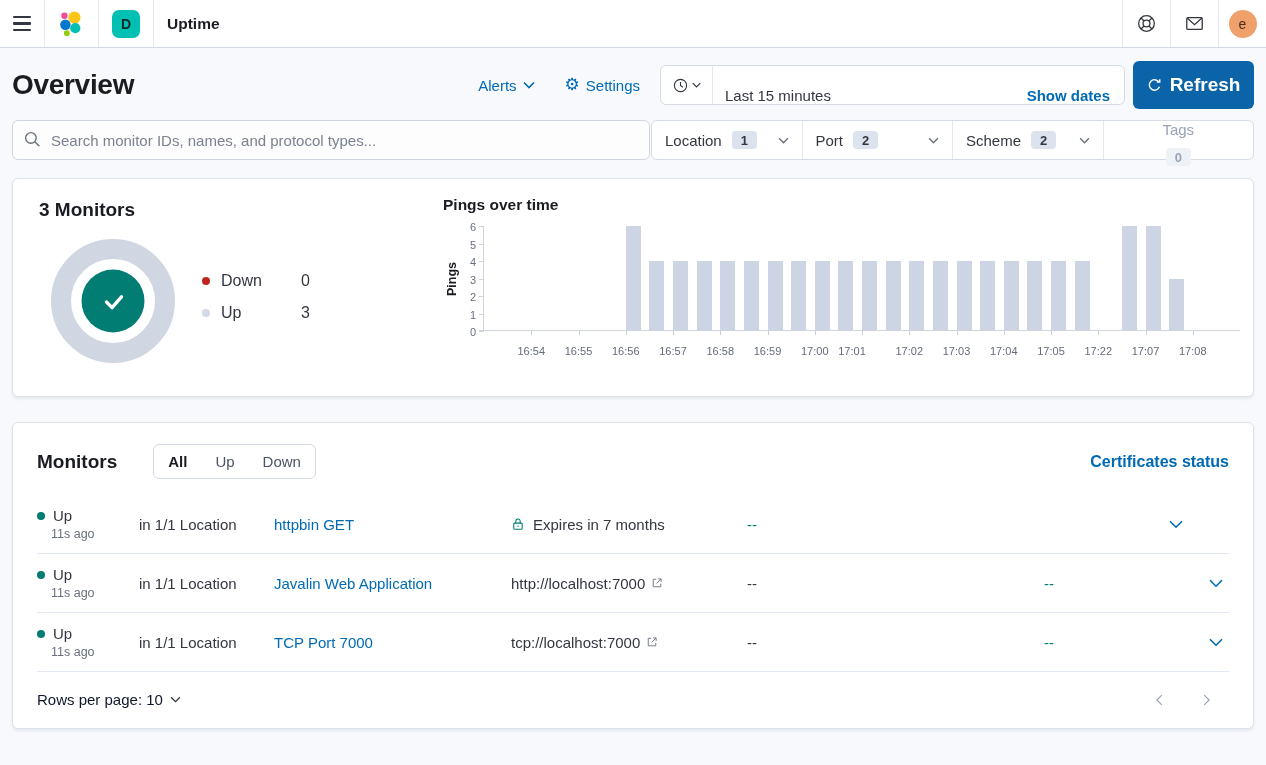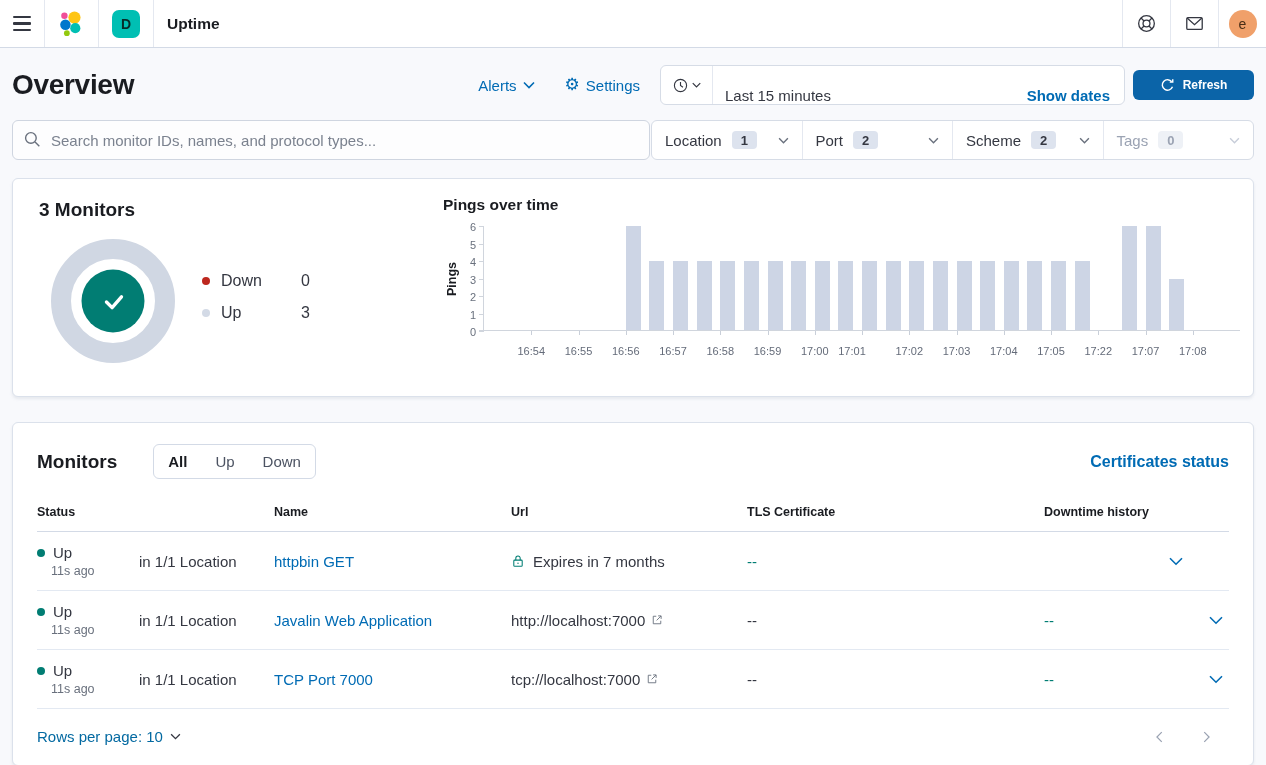--- a/index.html
+++ b/index.html
@@ -30,36 +30,36 @@
   .hdr-link { display:flex; align-items:center; gap:6px; color:#006bb4; font-size:15px; font-weight:500; cursor:pointer; }
   .alerts { margin-left:auto; }
   .settings { margin-left:30px; }
   .gear-glyph { font-size:17px; line-height:1; position:relative; top:-1px; }
   .timepicker { margin-left:20px; width:465px; height:40px; background:#fff; border:1px solid #d6dce6; border-radius:6px;
                 display:flex; align-items:flex-end; }
   .tp-quick { width:52px; align-self:stretch; display:flex; align-items:center; justify-content:center; gap:4px;
               border-right:1px solid #e4e8f0; cursor:pointer; color:#343741; }
   .tp-text { flex:1; padding-left:12px; font-size:15px; color:#343741; cursor:pointer; }
   .tp-showdates { padding-right:14px; color:#006bb4; font-size:15px; font-weight:600; cursor:pointer; }
-  .refresh-btn { margin-left:8px; width:121px; height:30px; border:none; border-radius:6px; background:#0b64a8;
-                 color:#fff; font-size:12px; font-weight:600; display:flex; align-items:center; justify-content:center;
+  .refresh-btn { margin-left:8px; width:121px; height:48px; border:none; border-radius:6px; background:#0b64a8;
+                 color:#fff; font-size:19px; font-weight:600; display:flex; align-items:center; justify-content:center;
                  gap:8px; cursor:pointer; font-family:inherit; }
   .hdr-row2 { display:flex; margin-bottom:18px; }
   .search-box { position:relative; width:638px; height:40px; }
   .search-box input { width:100%; height:100%; border:1px solid #cfd5e0; border-radius:6px; background:#fdfdfe;
                       padding:0 12px 0 38px; font-size:15px; color:#343741; font-family:inherit; outline:none; }
   .search-box input::placeholder { color:#7b828f; }
   .search-icon { position:absolute; left:12px; top:11px; }
   .filter-group { margin-left:1px; flex:1; display:flex; background:#fff; border:1px solid #d6dce6; border-radius:6px; height:40px; }
   .filter-btn { flex:1; display:flex; align-items:center; gap:10px; padding:0 13px; border-right:1px solid #e4e8f0;
                 font-size:15px; color:#343741; cursor:pointer; }
   .filter-btn:last-child { border-right:none; }
   .filter-badge { background:#dde3ee; color:#343741; border-radius:4px; padding:1.5px 9px; font-size:13px; font-weight:600; }
   .filter-btn .chev { margin-left:auto; }
-  .filter-btn.disabled { color:#9ba3b3; }
+  .filter-btn.disabled { color:#9ba3b3;flex-direction:column; }
   .filter-btn.disabled .filter-badge { background:#eef1f6; color:#9ba3b3; }
   
   .panel { background:#fff; border:1px solid #dbe1eb; border-radius:6px; box-shadow:0 2px 3px rgba(152,162,179,0.18); }
   .panel-snapshot { height:219px; display:flex; }
   .sum { width:430px; padding:20px 0 0 26px; flex:none; }
   .sum-title { font-size:19px; font-weight:700; color:#1a1c21; margin:0; }
   .donut-row { display:flex; margin-top:18px; }
   .donut { width:124px; height:124px; border-radius:50%; border:20px solid #d0d7e3; position:relative; margin-left:12px; flex:none; }
   .donut-center { position:absolute; left:50%; top:50%; transform:translate(-50%,-50%); width:63px; height:63px;
                   border-radius:50%; background:#017d73; display:flex; align-items:center; justify-content:center; }
@@ -96,21 +96,21 @@
   .trow { height:59px; border-bottom:1px solid #e3e9f2; font-size:15px; }
   .st-line1 { display:flex; align-items:center; gap:8px; color:#343741; }
   .st-dot { width:8px; height:8px; border-radius:50%; background:#017d73; flex:none; }
   .st-ago { margin:3px 0 0 14px; font-size:12.5px; color:#69707d; }
   .cell-name a { color:#006bb4; text-decoration:none; cursor:pointer; }
   .cell-url { display:flex; align-items:center; gap:6px; color:#343741; }
   .cell-tls { display:flex; align-items:center; gap:8px; color:#343741; }
   .cell-down { color:#017d73; }
   .cell-expand { justify-self:end; padding-right:6px; cursor:pointer; display:flex; }
   .tfoot { display:flex; align-items:center; padding:19px 24px 20px; }
-  .rpp { display:flex; align-items:center; gap:7px; font-size:15px; color:#0369a1; cursor:pointer; }
+  .rpp { display:flex; align-items:center; gap:7px; font-size:15px; color:#0f172a; cursor:pointer; }
   .pager { margin-left:auto; display:flex; gap:32px; padding-right:16px; }
   .pager .pg { cursor:default; display:flex; }
 </style>
 </head>
 <body>
 
 <header class="topbar">
   <div class="tb-item">
     <div class="hamburger">
         <span></span>
@@ -348,29 +348,20 @@
       <h2 class="mon-title">Monitors</h2>
       <div class="tabs" id="status-tabs">
           <div class="tab active">All</div>
           <div class="tab">Up</div>
           <div class="tab">Down</div>
         </div>
       <div class="cert-link">Certificates status</div>
     </div>
 
     <div class="tbl">
-      <div class="tgrid thead">
-        <div>Status</div>
-        <div></div>
-        <div>Name</div>
-        <div>Url</div>
-        <div>TLS Certificate</div>
-        <div>Downtime history</div>
-        <div></div>
-      </div>
       <div id="table-body">
           <div class="tgrid trow">
     <div class="cell-status">
       <div class="st-line1">
                 <span class="st-dot"></span>
                 <span>Up</span>
               </div>
       <div class="st-ago">11s ago</div>
     </div>
     <div class="cell-loc">in 1/1 Location</div>

